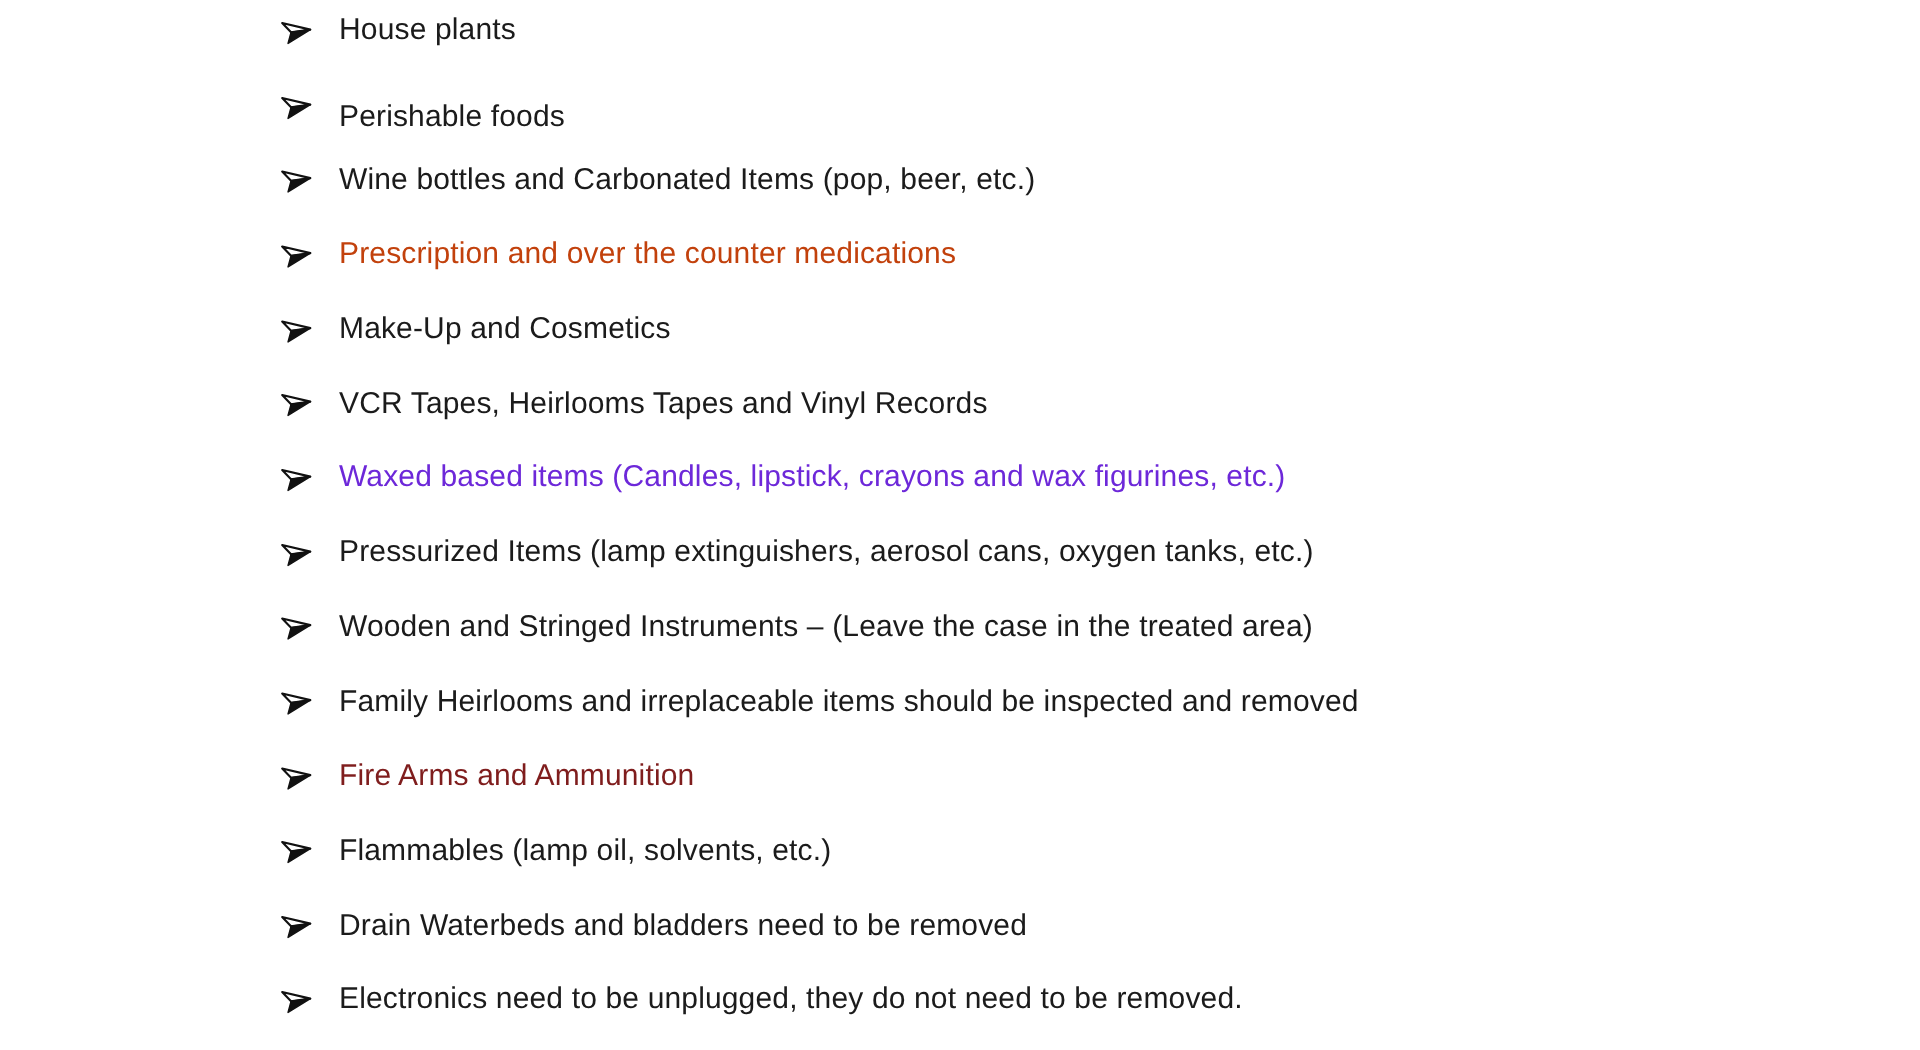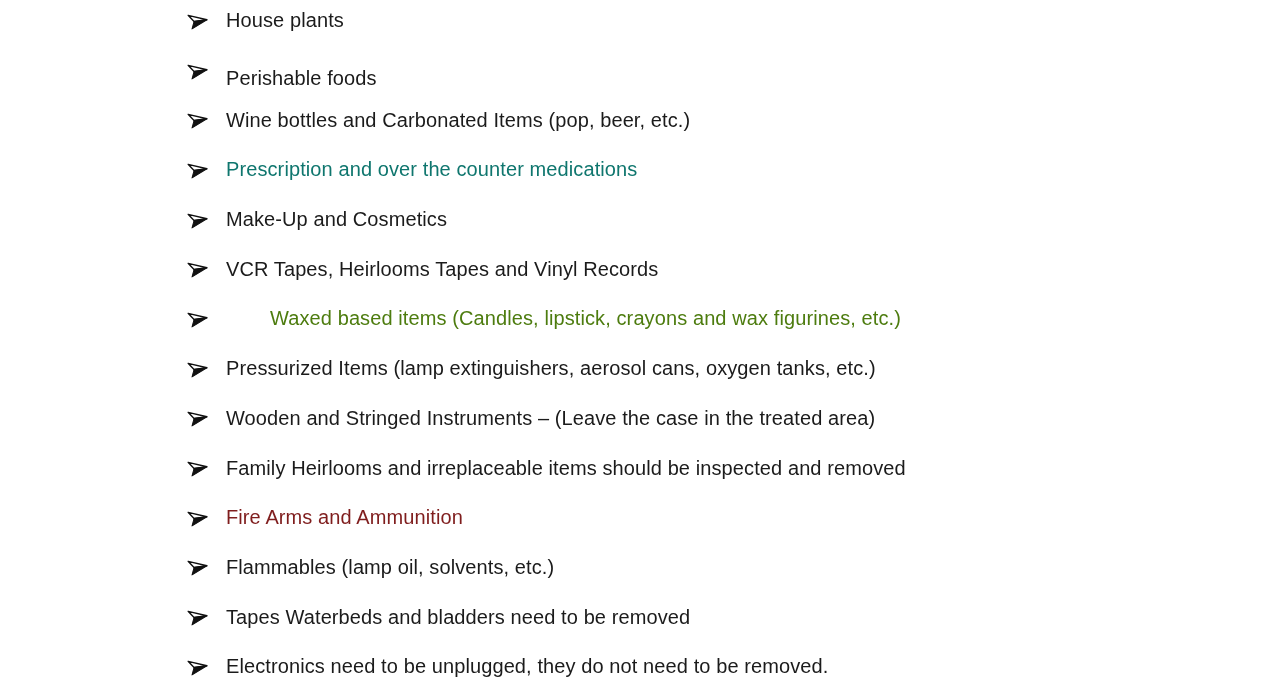--- a/index.html
+++ b/index.html
@@ -87,21 +87,21 @@
     <span class="item-text" style="color: rgb(27, 27, 27); text-align: center;">Wine bottles and Carbonated Items (pop, beer, etc.)</span>
   </li>
 
   <li class="list-item">
     <span class="bullet">
       <svg width="20" height="16" viewBox="0 0 20 16" aria-hidden="true">
         <path d="M1,1 L19,8 L6,8 Z" fill="#ffffff" stroke="#111111" stroke-width="1.4" stroke-linejoin="round"></path>
         <path d="M6,8 L19,8 L3,15 Z" fill="#111111" stroke="#111111" stroke-width="1" stroke-linejoin="round"></path>
       </svg>
     </span>
-    <span class="item-text" style="color: #0f766e;">Prescription and over the counter medications</span>
+    <span class="item-text" style="color: #c2410c;">Prescription and over the counter medications</span>
   </li>
 
   <li class="list-item">
     <span class="bullet">
       <svg width="20" height="16" viewBox="0 0 20 16" aria-hidden="true">
         <path d="M1,1 L19,8 L6,8 Z" fill="#ffffff" stroke="#111111" stroke-width="1.4" stroke-linejoin="round"></path>
         <path d="M6,8 L19,8 L3,15 Z" fill="#111111" stroke="#111111" stroke-width="1" stroke-linejoin="round"></path>
       </svg>
     </span>
     <span class="item-text" style="color: rgb(27, 27, 27);">Make-Up and Cosmetics</span>
@@ -117,21 +117,21 @@
     <span class="item-text" style="color: rgb(27, 27, 27);">VCR Tapes, Heirlooms Tapes and Vinyl Records</span>
   </li>
 
   <li class="list-item">
     <span class="bullet">
       <svg width="20" height="16" viewBox="0 0 20 16" aria-hidden="true">
         <path d="M1,1 L19,8 L6,8 Z" fill="#ffffff" stroke="#111111" stroke-width="1.4" stroke-linejoin="round"></path>
         <path d="M6,8 L19,8 L3,15 Z" fill="#111111" stroke="#111111" stroke-width="1" stroke-linejoin="round"></path>
       </svg>
     </span>
-    <span class="item-text" style="color: #4d7c0f; margin-left: 44px;">Waxed based items (Candles, lipstick, crayons and wax figurines, etc.)</span>
+    <span class="item-text" style="color: #6d28d9;">Waxed based items (Candles, lipstick, crayons and wax figurines, etc.)</span>
   </li>
 
   <li class="list-item">
     <span class="bullet">
       <svg width="20" height="16" viewBox="0 0 20 16" aria-hidden="true">
         <path d="M1,1 L19,8 L6,8 Z" fill="#ffffff" stroke="#111111" stroke-width="1.4" stroke-linejoin="round"></path>
         <path d="M6,8 L19,8 L3,15 Z" fill="#111111" stroke="#111111" stroke-width="1" stroke-linejoin="round"></path>
       </svg>
     </span>
     <span class="item-text" style="color: rgb(27, 27, 27);">Pressurized Items (lamp extinguishers, aerosol cans, oxygen tanks, etc.)</span>
@@ -177,21 +177,21 @@
     <span class="item-text" style="color: rgb(27, 27, 27);">Flammables (lamp oil, solvents, etc.)</span>
   </li>
 
   <li class="list-item">
     <span class="bullet">
       <svg width="20" height="16" viewBox="0 0 20 16" aria-hidden="true">
         <path d="M1,1 L19,8 L6,8 Z" fill="#ffffff" stroke="#111111" stroke-width="1.4" stroke-linejoin="round"></path>
         <path d="M6,8 L19,8 L3,15 Z" fill="#111111" stroke="#111111" stroke-width="1" stroke-linejoin="round"></path>
       </svg>
     </span>
-    <span class="item-text" style="color: rgb(27, 27, 27);">Tapes Waterbeds and bladders need to be removed</span>
+    <span class="item-text" style="color: rgb(27, 27, 27);">Drain Waterbeds and bladders need to be removed</span>
   </li>
 
   <li class="list-item">
     <span class="bullet">
       <svg width="20" height="16" viewBox="0 0 20 16" aria-hidden="true">
         <path d="M1,1 L19,8 L6,8 Z" fill="#ffffff" stroke="#111111" stroke-width="1.4" stroke-linejoin="round"></path>
         <path d="M6,8 L19,8 L3,15 Z" fill="#111111" stroke="#111111" stroke-width="1" stroke-linejoin="round"></path>
       </svg>
     </span>
     <span class="item-text" style="color: rgb(27, 27, 27);">Electronics need to be unplugged, they do not need to be removed.</span>

